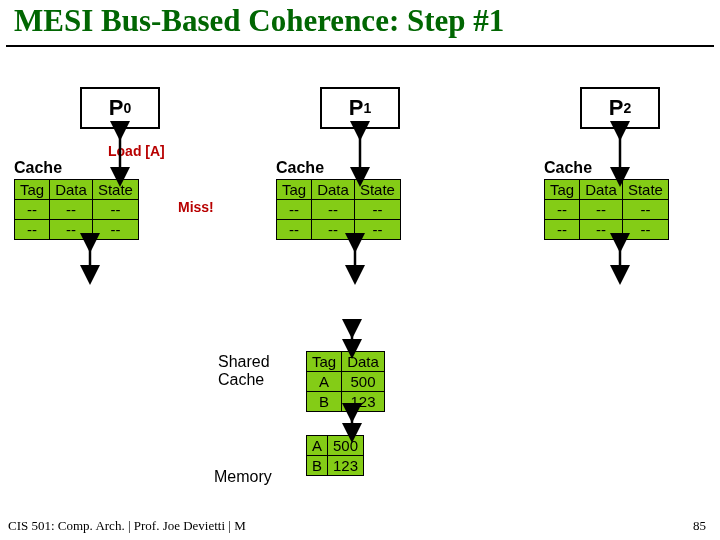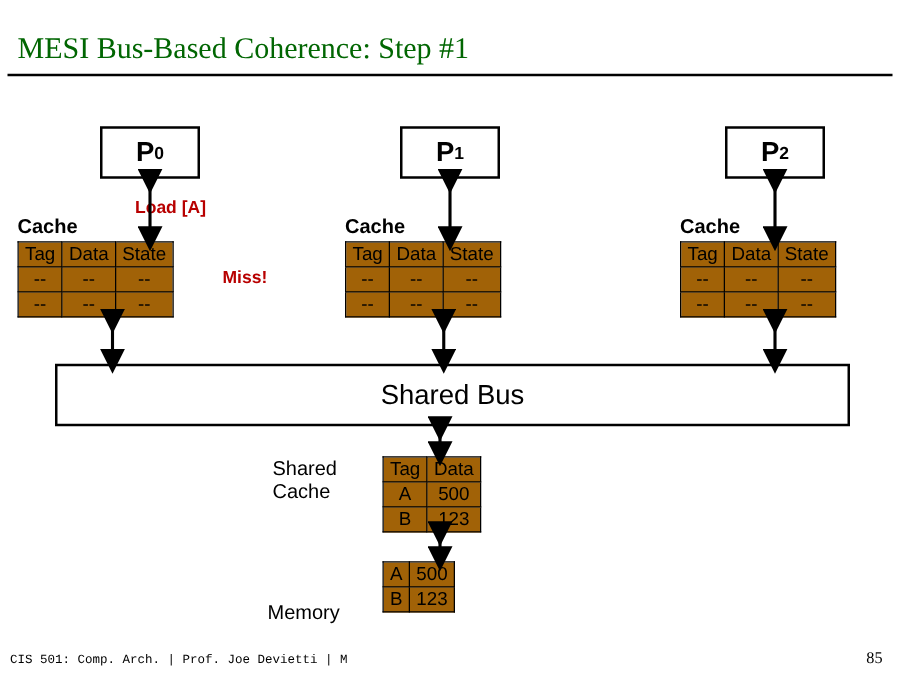--- a/index.html
+++ b/index.html
@@ -8,25 +8,25 @@
     width: 720px;
     height: 540px;
     font-family: "Segoe UI", Tahoma, Verdana, sans-serif;
     background: #fff;
     position: relative;
     overflow: hidden;
   }
   .title {
     color: #016602;
     font-family: "Comic Sans MS", "Segoe UI", cursive;
-    font-size: 24px;
-    padding: 26px 8px 6px 8px;
+    font-size: 31px;
+    padding: 3px 8px 6px 8px;
     border-bottom: 2px solid #000;
     margin: 0 6px;
-    font-weight: normal;
+    font-weight: bold;
   }
   .stage {
     position: relative;
     width: 720px;
     height: 460px;
   }
   .proc-box {
     position: absolute;
     width: 80px;
     height: 42px;
@@ -50,21 +50,21 @@
     position: absolute;
     border-collapse: collapse;
     font-family: Verdana, sans-serif;
     font-size: 15px;
   }
   .tbl td, .tbl th {
     border: 1.5px solid #000;
     padding: 1px 5px;
     text-align: center;
     font-weight: normal;
-    background: #a16207;
+    background: #84cc16;
   }
   .tbl th { font-weight: normal; }
   .load-label {
     position: absolute;
     font-family: Verdana, sans-serif;
     font-weight: bold;
     color: #b80000;
     font-size: 14px;
   }
   .miss-label {
@@ -88,22 +88,22 @@
     position: absolute;
     font-family: Verdana, sans-serif;
     font-weight: normal;
     font-size: 16px;
     text-align: left;
   }
   .footer-left {
     position: absolute;
     left: 8px;
     bottom: 6px;
-    font-family: Liberation Mono, monospace;
-    font-size: 10px;
+    font-family: Liberation Serif, serif;
+    font-size: 13px;
     color: #000;
   }
   .footer-right {
     position: absolute;
     right: 14px;
     bottom: 6px;
     font-family: Liberation Serif, serif;
     font-size: 13px;
     color: #000;
   }
@@ -193,21 +193,20 @@
           <td>--</td>
         </tr>
     <tr>
           <td>--</td>
           <td>--</td>
           <td>--</td>
         </tr>
   </tbody>
     </table>
 
-  <div class="bus-box" style="left:44px; top:230px; width:636px; height:50px;">Shared Bus</div>
 
   <div class="mem-label" style="left:218px; top:306px; width:80px;">
     <span>Shared</span><br><span>Cache</span>
   </div>
   <table class="tbl" style="left:306px; top:304px;">
     <tbody>
         <tr>
           <th>Tag</th>
           <th>Data</th>
         </tr>

